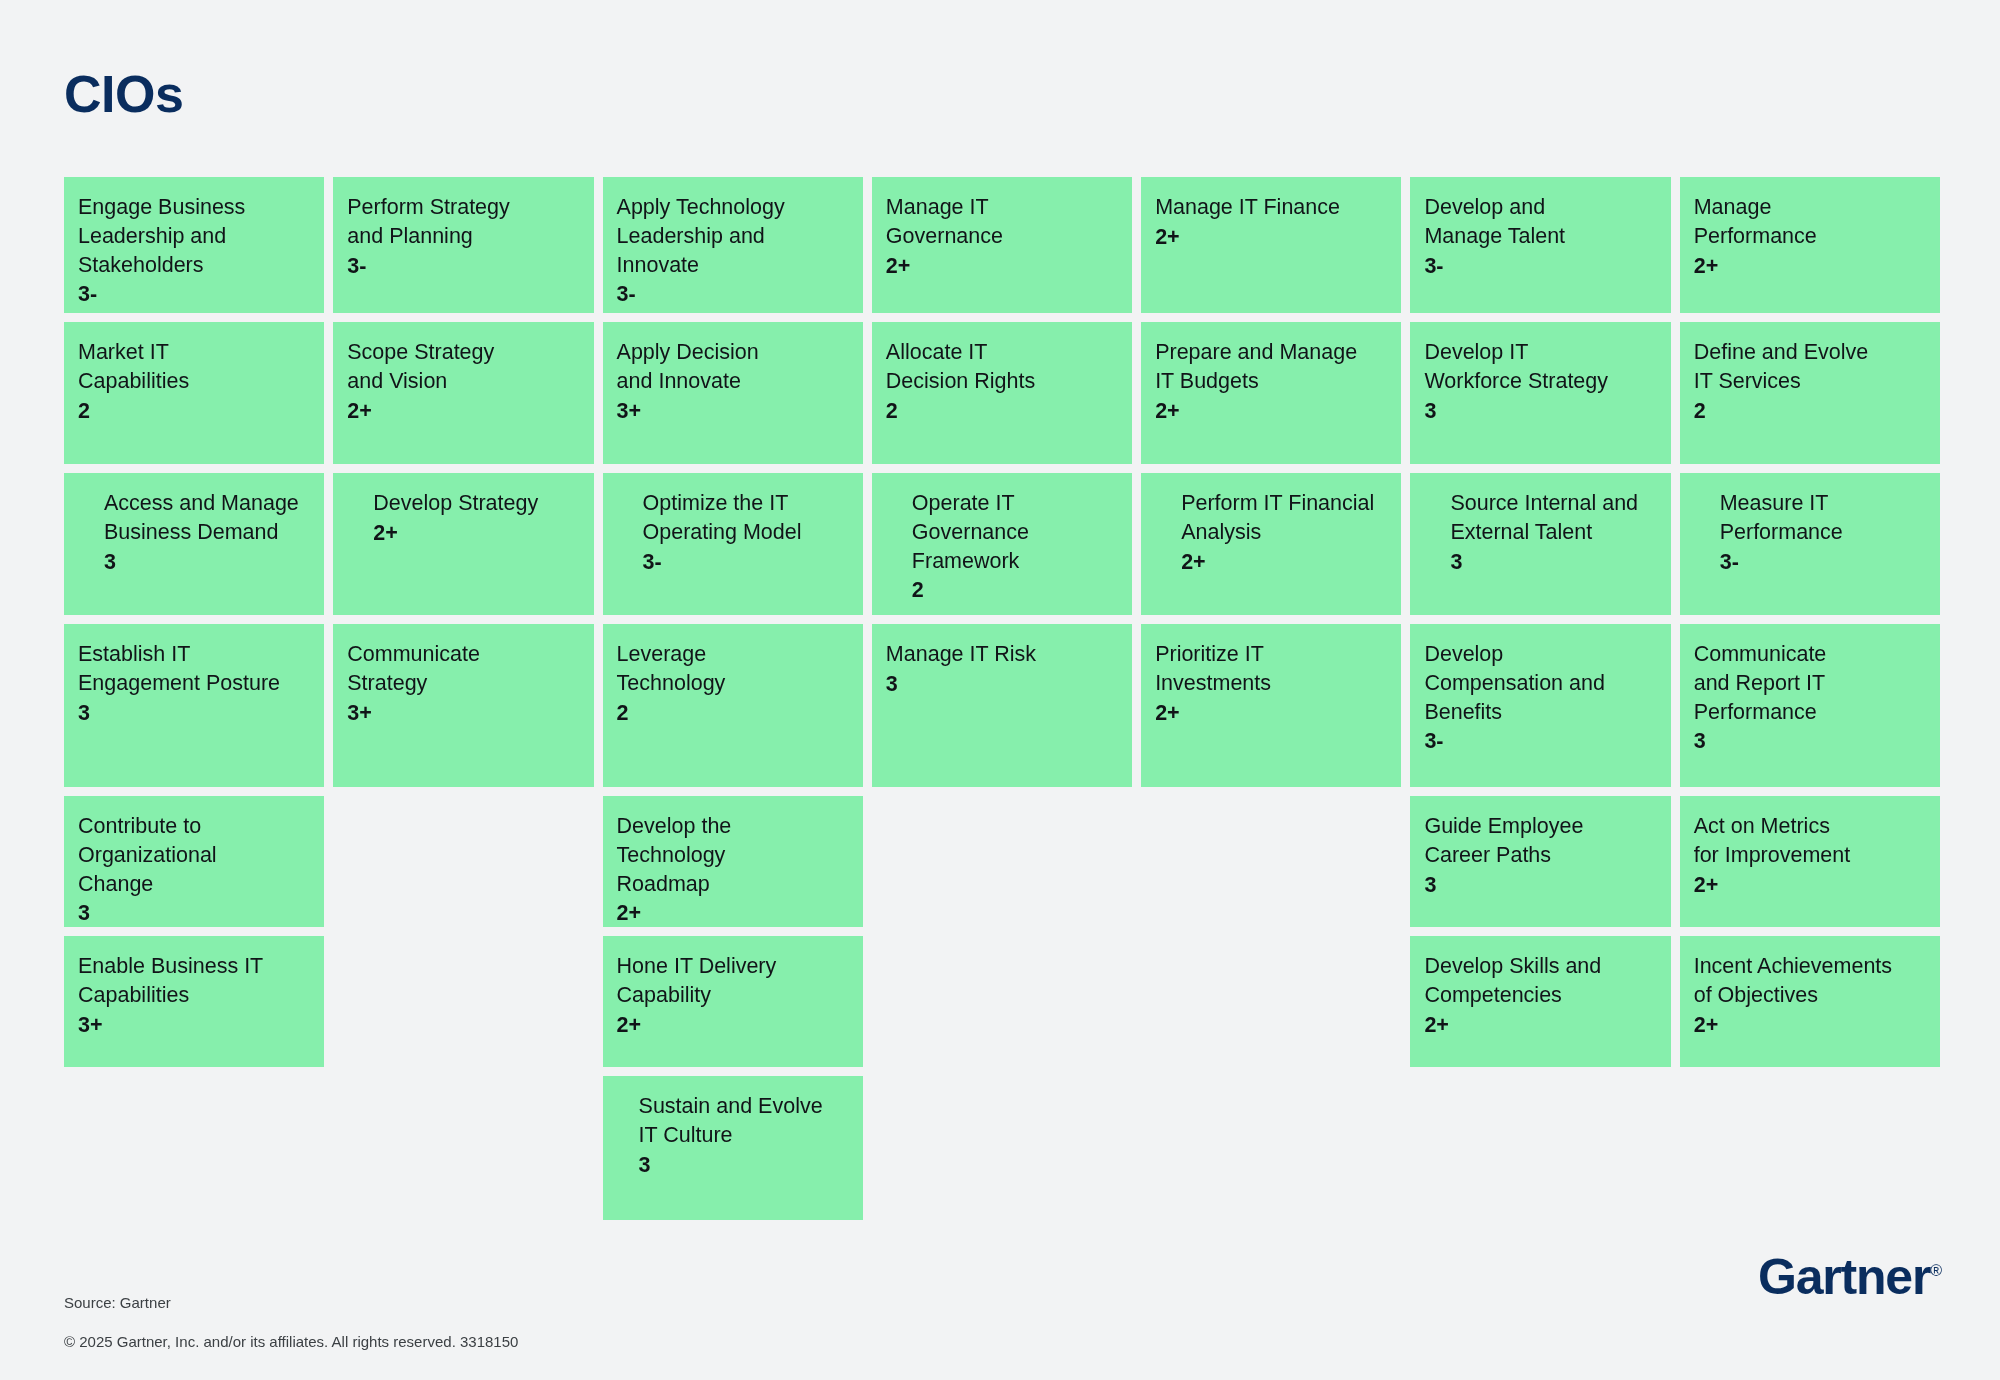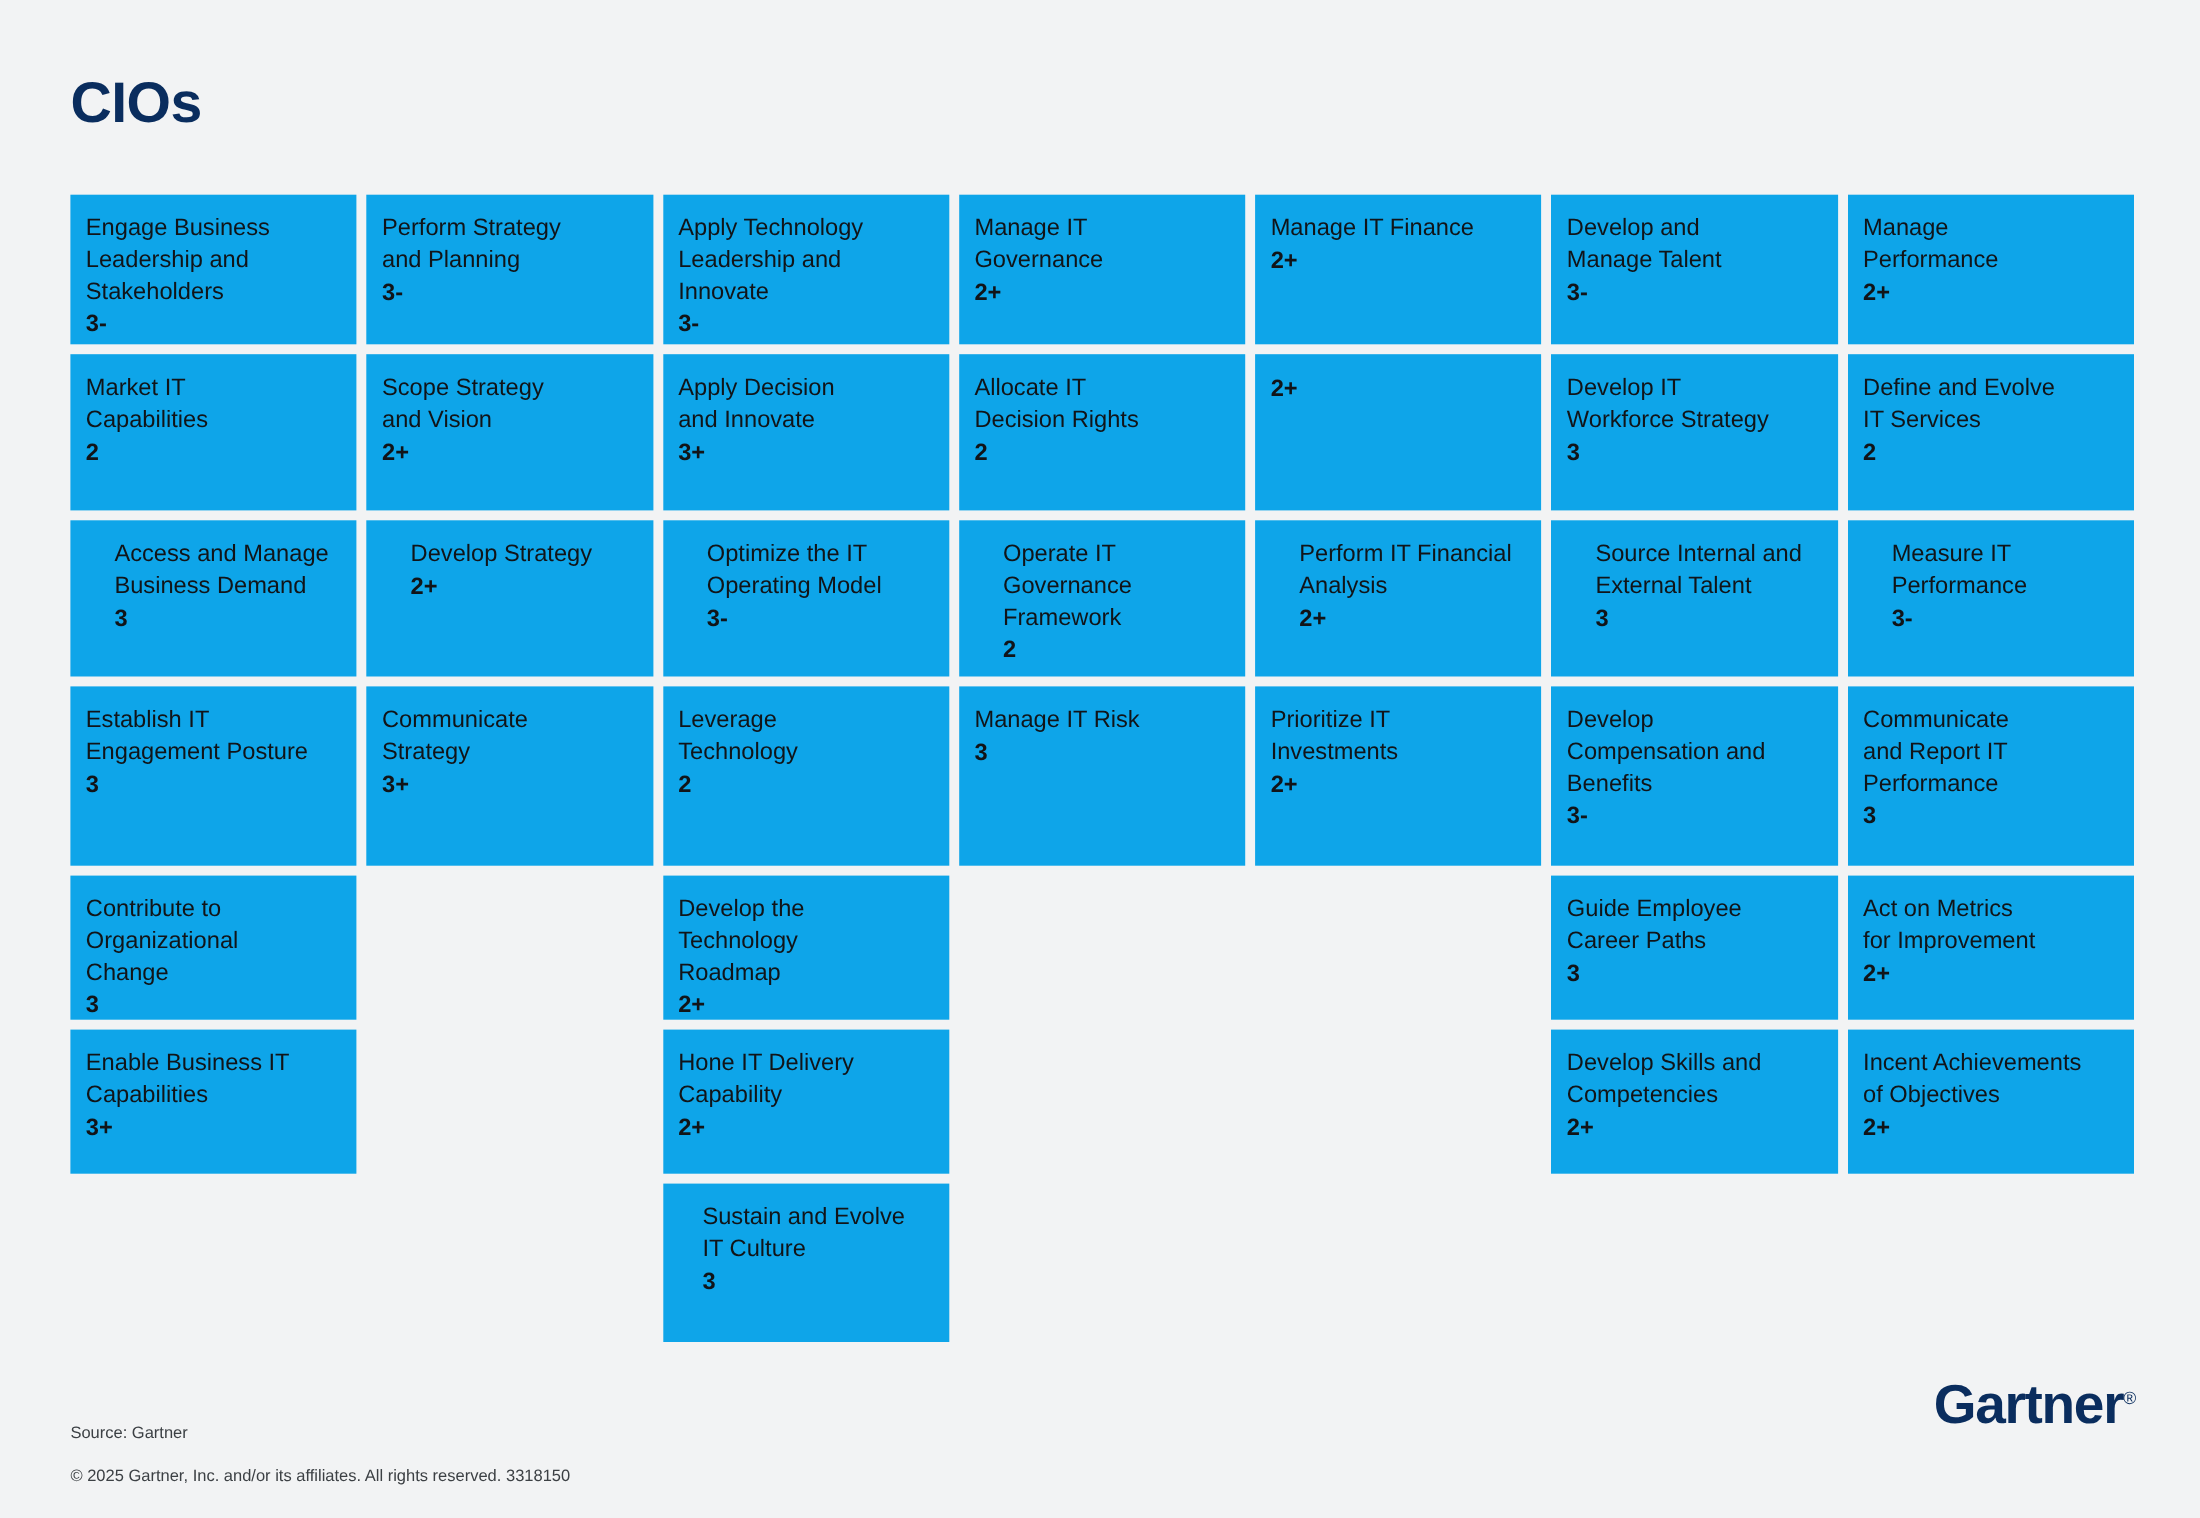--- a/index.html
+++ b/index.html
@@ -39,21 +39,21 @@
     align-items: flex-start;
   }
   .matrix-column {
     display: flex;
     flex-direction: column;
     gap: 9px;
     flex: 1 1 0;
     min-width: 0;
   }
   .matrix-cell {
-    background: #0ea5e9;
+    background: #86efac;
     box-sizing: border-box;
     padding: 16px 16px 14px 14px;
     color: #111418;
     font-size: 21.5px;
     line-height: 1.34;
     position: relative;
   }
   
   .h1 { height: 136px; }
   .h2 { height: 142px; }
@@ -222,20 +222,22 @@
         <span class="cell-label">Manage IT Risk</span>
         <span class="cell-score">3</span>
       </div>
     </div>
     <div class="matrix-column">
       <div class="matrix-cell h1">
         <span class="cell-label">Manage IT Finance</span>
         <span class="cell-score">2+</span>
       </div>
       <div class="matrix-cell h2">
+        <span class="cell-label">Prepare and Manage
+IT Budgets</span>
         <span class="cell-score">2+</span>
       </div>
       <div class="matrix-cell h3">
         <span class="cell-label">Perform IT Financial
 Analysis</span>
         <span class="cell-score">2+</span>
       </div>
       <div class="matrix-cell h4">
         <span class="cell-label">Prioritize IT
 Investments</span>

